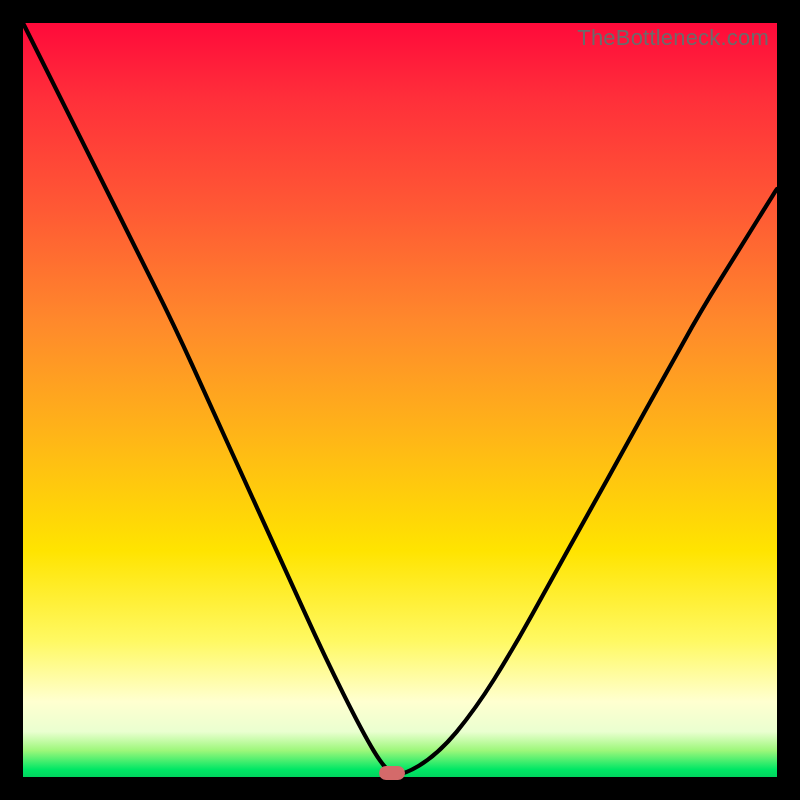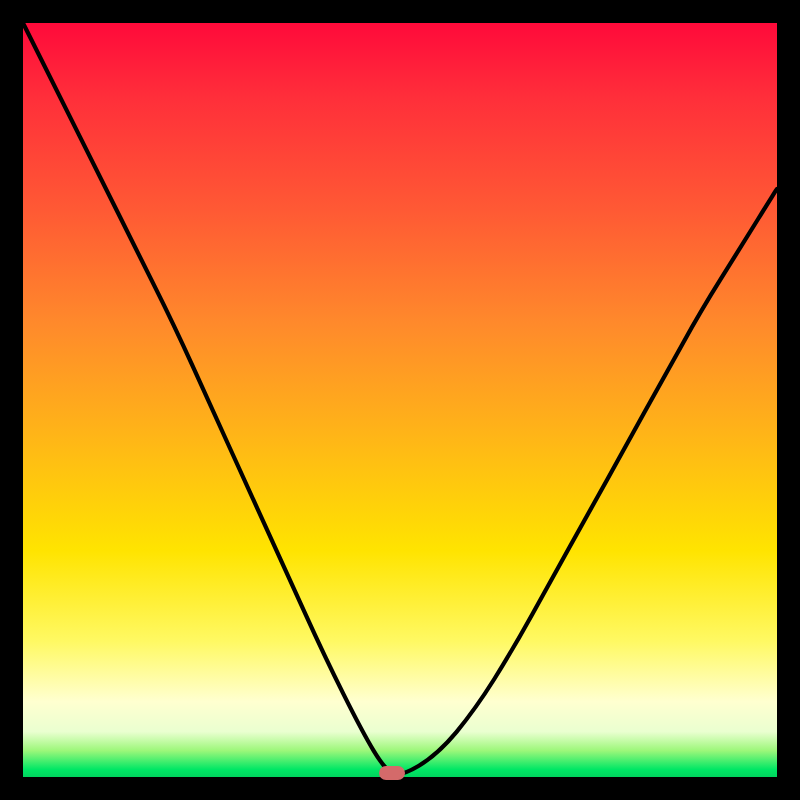--- a/index.html
+++ b/index.html
@@ -64,20 +64,21 @@
     border-radius: 7px;
     background: #d46a6a;
     transform: translate(-50%, -50%);
   }
 </style>
 </head>
 <body>
 
 <div class="frame">
   <div class="plot-area">
+    <span class="watermark">TheBottleneck.com</span>
 
     <svg class="curve" viewBox="0 0 754 754" preserveAspectRatio="none">
       <path id="curve-path" fill="none" stroke="#000" stroke-width="4.2" stroke-linecap="round" stroke-linejoin="round" d="M 0.0 0.0 Q 37.7 75.4 56.6 113.1 Q 75.4 150.8 94.3 188.5 Q 113.1 226.2 131.9 263.9 Q 150.8 301.6 169.7 343.1 Q 188.5 384.5 207.3 426.0 Q 226.2 467.5 245.0 508.9 Q 263.9 550.4 282.8 591.9 Q 301.6 633.4 320.5 671.1 Q 339.3 708.8 350.6 727.6 Q 361.9 746.5 369.5 750.2 Q 377.0 754.0 395.9 742.7 Q 414.7 731.4 433.6 708.8 Q 452.4 686.1 471.3 656.0 Q 490.1 625.8 508.9 591.9 Q 527.8 558.0 546.6 524.0 Q 565.5 490.1 584.4 456.2 Q 603.2 422.2 622.0 388.3 Q 640.9 354.4 659.8 320.4 Q 678.6 286.5 697.5 256.4 Q 716.3 226.2 735.1 196.0 T 754.0 165.9"></path>
     </svg>
 
     <div id="min-marker" class="min-marker" style="left: 369.46px; top: 750px;"></div>
   </div>
 </div>
 
 </body></html>

